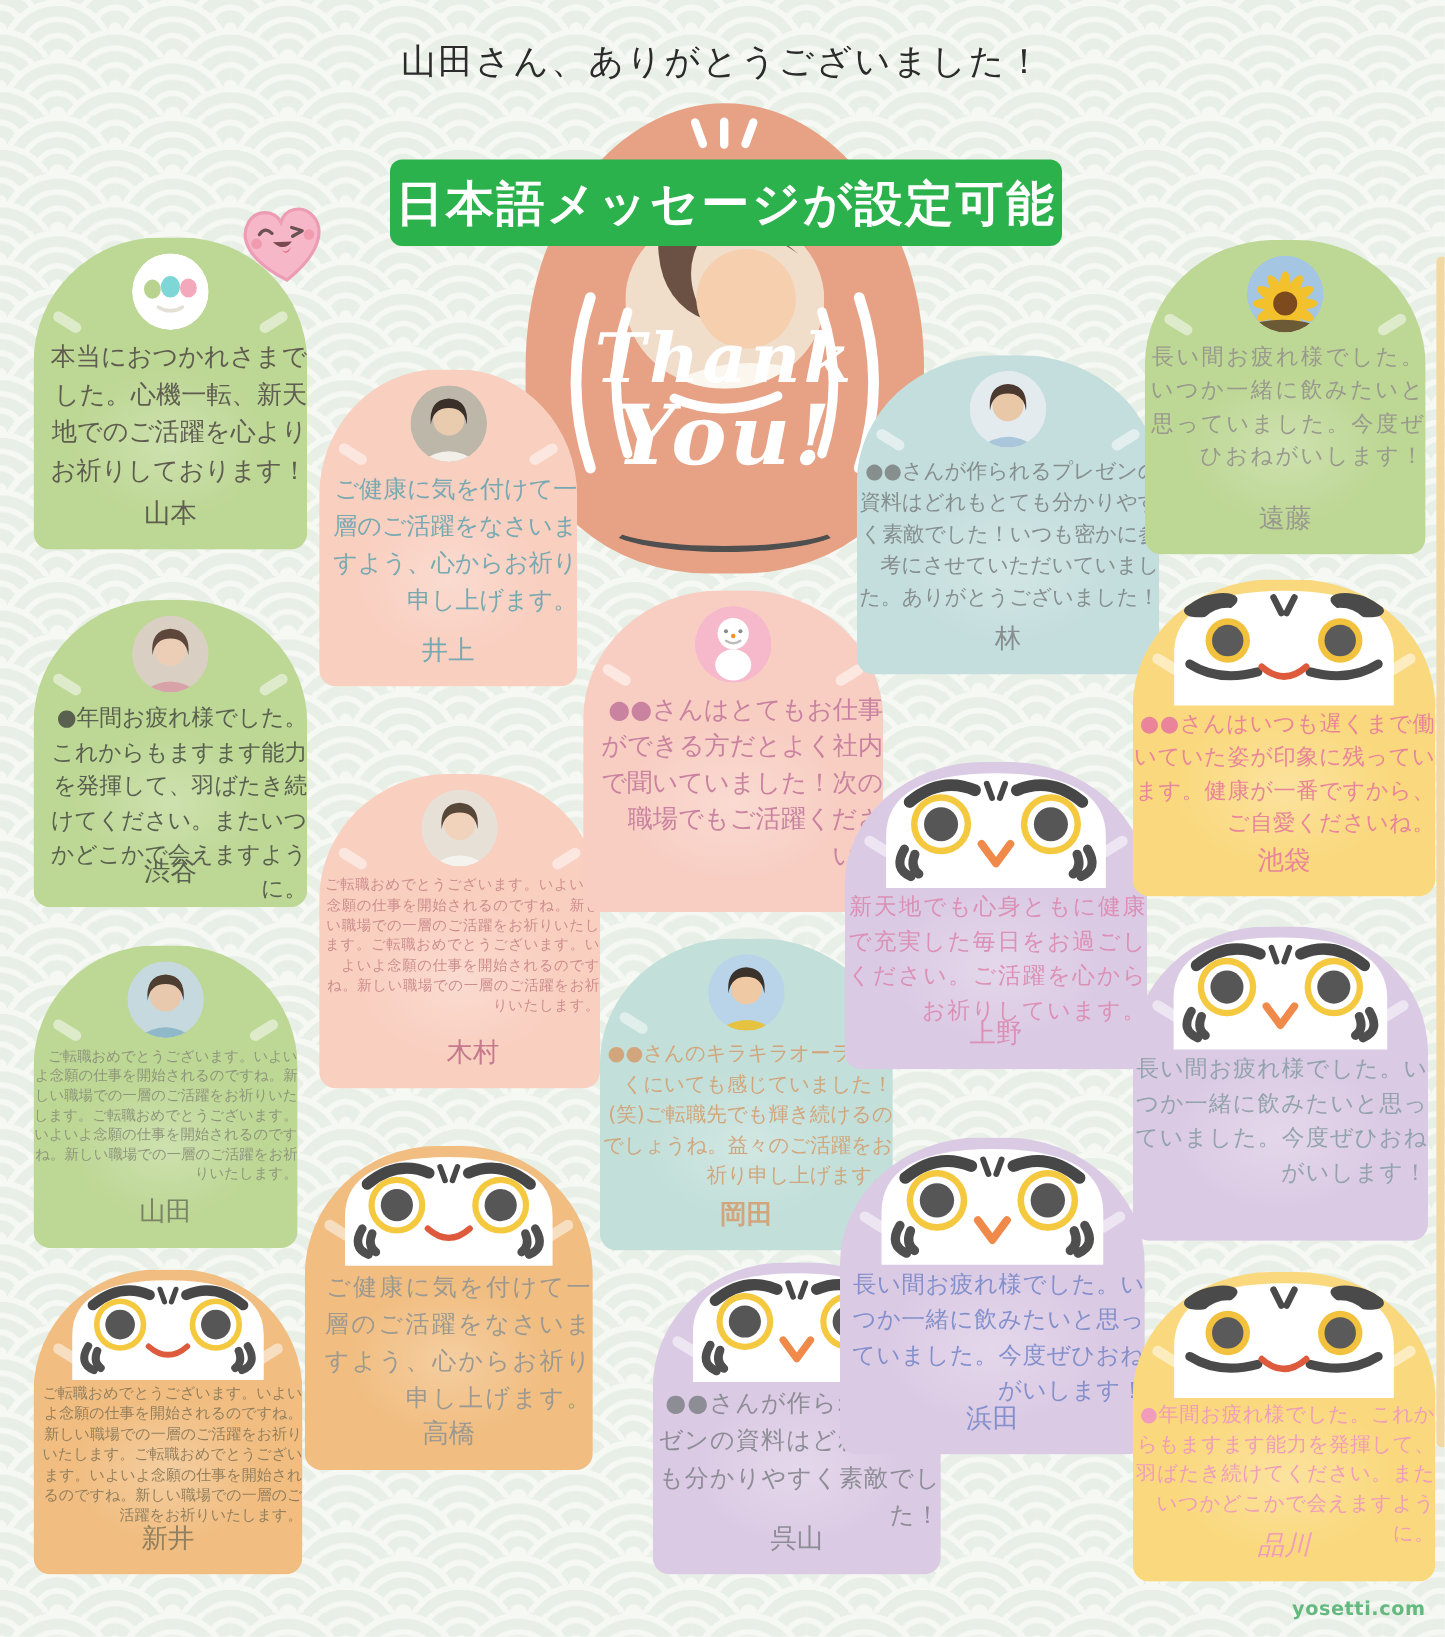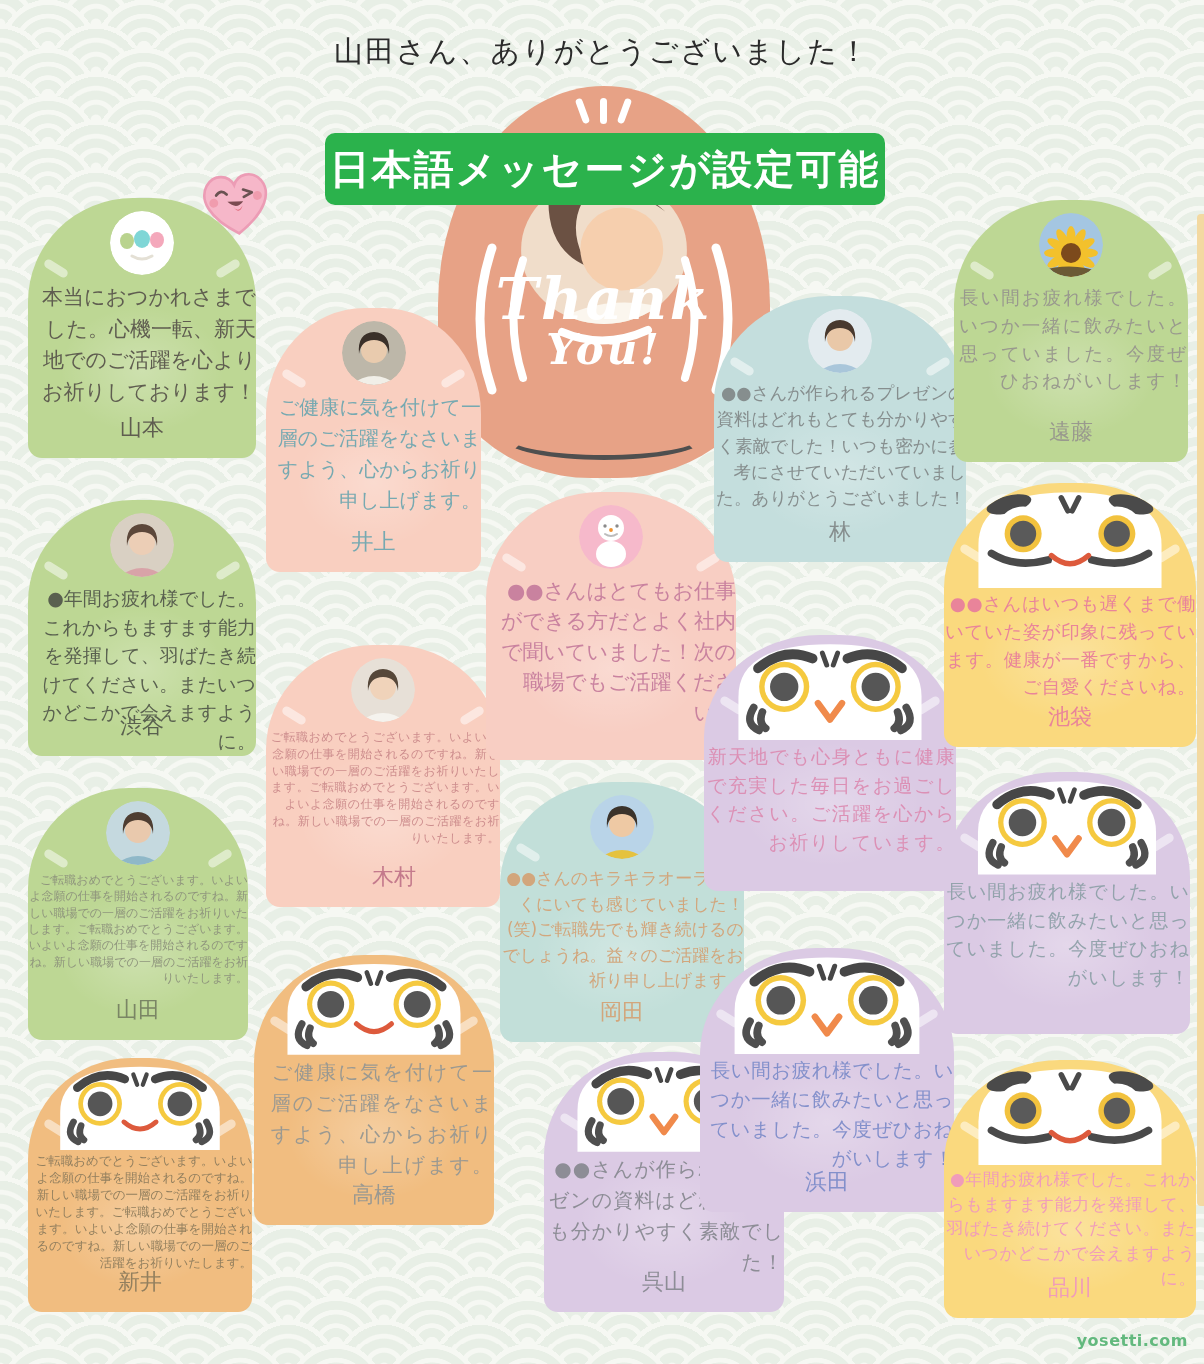--- a/index.html
+++ b/index.html
@@ -28,21 +28,21 @@
     position:absolute;left:83px;top:90px;width:166px;height:148px;border-radius:50%;overflow:hidden;
   }
   #hero .hero-photo svg{display:block;width:100%;height:100%;}
   #hero .hero-arcs{position:absolute;left:0;top:0;width:332px;height:392px;}
   #hero .hero-thank{
     position:absolute;top:184px;left:0;width:100%;text-align:center;color:#fff;
     font-family:"DejaVu Serif","Liberation Serif",serif;font-style:italic;font-weight:bold;
     line-height:1.0;letter-spacing:3px;
   }
   #hero .hero-thank .l1{font-size:57px;}
-  #hero .hero-thank .l2{font-size:42px;margin-top:2px;}
+  #hero .hero-thank .l2{font-size:69px;margin-top:2px;}
   #hero .hero-smile{
     position:absolute;left:66px;top:330px;width:200px;height:44px;
     border:5px solid transparent;border-bottom:5px solid #4f4f4f;border-radius:50%;box-sizing:border-box;
   }
   #banner{
     position:absolute;left:325px;top:133px;width:560px;height:72px;z-index:6;
     background:#2bb24c;border-radius:10px;display:flex;align-items:center;justify-content:center;
     color:#fff;font-weight:bold;font-size:40px;letter-spacing:2px;white-space:nowrap;
   }
   #heart{position:absolute;left:196px;top:166px;width:80px;height:74px;z-index:7;transform:rotate(-6deg);}
@@ -271,21 +271,21 @@
             </defs>
             <circle cx="32" cy="32" r="32" fill="#b9d4e8"></circle>
             <g clip-path="url(#cp-okada)">
               <path d="M6 66 Q32 44 58 66 L58 68 6 68 Z" fill="#e5c23f"></path>
               <circle cx="32" cy="29" r="13" fill="#eec9a4"></circle>
               <path d="M17 33 Q15 12 32 11 Q49 12 47 33 Q45 19 32 19 Q19 19 17 33 Z" fill="#3b332b"></path>
             </g>
           </svg>
         </div>
         <div class="msg" style="font-size: 17px; line-height: 1.5; letter-spacing: 0px; color: rgb(210, 166, 124);">●●さんのキラキラオーラは遠くにいても感じていました！(笑)ご転職先でも輝き続けるのでしょうね。益々のご活躍をお祈り申し上げます。</div>
-        <div class="author" style="color: rgb(210, 166, 124);">岡田</div>
+        <div class="author" style="color: rgb(210, 166, 124); font-weight: bold;">岡田</div>
       </div>
       <div class="card" style="left: 496px; top: 1052px; width: 240px; height: 260px; background-color: rgb(219, 202, 228); margin-left: 48px;">
         <div class="face" style="width: 206px; height: 95px;"><svg viewBox="0 0 200 92" preserveAspectRatio="xMidYMid meet">
             <path d="M16 92 L16 52 Q16 4 100 4 Q184 4 184 52 L184 92 Z" fill="#fff"></path>
             <path d="M34 26 Q58 6 84 17" stroke="#474747" stroke-width="9" fill="none" stroke-linecap="round"></path>
             <path d="M166 26 Q142 6 116 17" stroke="#474747" stroke-width="9" fill="none" stroke-linecap="round"></path>
             <path d="M93 12 l4 11 M107 12 l-4 11" stroke="#474747" stroke-width="4.5" stroke-linecap="round"></path>
             <circle cx="58" cy="43" r="23" fill="#f5c93f"></circle>
             <circle cx="58" cy="43" r="18" fill="#fff"></circle>
             <circle cx="58" cy="43" r="13" fill="#565656"></circle>
@@ -328,20 +328,21 @@
             <circle cx="58" cy="43" r="18" fill="#fff"></circle>
             <circle cx="58" cy="43" r="13" fill="#565656"></circle>
             <circle cx="142" cy="43" r="23" fill="#f5c93f"></circle>
             <circle cx="142" cy="43" r="18" fill="#fff"></circle>
             <circle cx="142" cy="43" r="13" fill="#565656"></circle>
             <path d="M30 62 q-9 15 5 21 M38 66 q-4 10 3 15" stroke="#4f4f4f" stroke-width="7" fill="none" stroke-linecap="round"></path>
             <path d="M170 62 q9 15 -5 21 M162 66 q4 10 -3 15" stroke="#4f4f4f" stroke-width="7" fill="none" stroke-linecap="round"></path>
             <path d="M89 58 L100 73 L111 58" stroke="#f08a4b" stroke-width="6" fill="none" stroke-linecap="round" stroke-linejoin="round"></path>
           </svg></div>
         <div class="msg" style="font-size: 19px; line-height: 1.5; letter-spacing: 1.5px; color: rgb(220, 144, 181);">新天地でも心身ともに健康で充実した毎日をお過ごしください。ご活躍を心からお祈りしています。</div>
+        <div class="author" style="color: rgb(220, 144, 181);">上野</div>
       </div>
       <div class="card" style="left: 700px; top: 948px; width: 254px; height: 264px; background-color: rgb(219, 202, 228);">
         <div class="face" style="width: 220px; height: 101px;"><svg viewBox="0 0 200 92" preserveAspectRatio="xMidYMid meet">
             <path d="M16 92 L16 52 Q16 4 100 4 Q184 4 184 52 L184 92 Z" fill="#fff"></path>
             <path d="M34 26 Q58 6 84 17" stroke="#474747" stroke-width="9" fill="none" stroke-linecap="round"></path>
             <path d="M166 26 Q142 6 116 17" stroke="#474747" stroke-width="9" fill="none" stroke-linecap="round"></path>
             <path d="M93 12 l4 11 M107 12 l-4 11" stroke="#474747" stroke-width="4.5" stroke-linecap="round"></path>
             <circle cx="58" cy="43" r="23" fill="#f5c93f"></circle>
             <circle cx="58" cy="43" r="18" fill="#fff"></circle>
             <circle cx="58" cy="43" r="13" fill="#565656"></circle>
@@ -432,20 +433,20 @@
             <circle cx="57" cy="42" r="17" fill="#f2c23e"></circle>
             <circle cx="57" cy="42" r="12" fill="#5a5a5a"></circle>
             <circle cx="143" cy="42" r="25" fill="#fff"></circle>
             <circle cx="143" cy="42" r="17" fill="#f2c23e"></circle>
             <circle cx="143" cy="42" r="12" fill="#5a5a5a"></circle>
             <path d="M28 60 Q50 74 80 66" stroke="#4a4a4a" stroke-width="7" fill="none" stroke-linecap="round"></path>
             <path d="M172 60 Q150 74 120 66" stroke="#4a4a4a" stroke-width="7" fill="none" stroke-linecap="round"></path>
             <path d="M83 62 Q100 77 117 62" stroke="#dd5a3c" stroke-width="5" fill="none" stroke-linecap="round"></path>
           </svg></div>
         <div class="msg" style="font-size: 17px; line-height: 1.45; letter-spacing: 0.5px; color: rgb(240, 156, 186);">●年間お疲れ様でした。これからもますます能力を発揮して、羽ばたき続けてください。またいつかどこかで会えますように。</div>
-        <div class="author" style="color: rgb(240, 156, 186);">品川</div>
+        <div class="author" style="color: rgb(240, 156, 186); font-style: italic;">品川</div>
       </div>
     </div>
 
   <div id="edge-strip"></div>
 
   <div id="watermark">yosetti.com</div>
 </div>
 
 </body></html>

